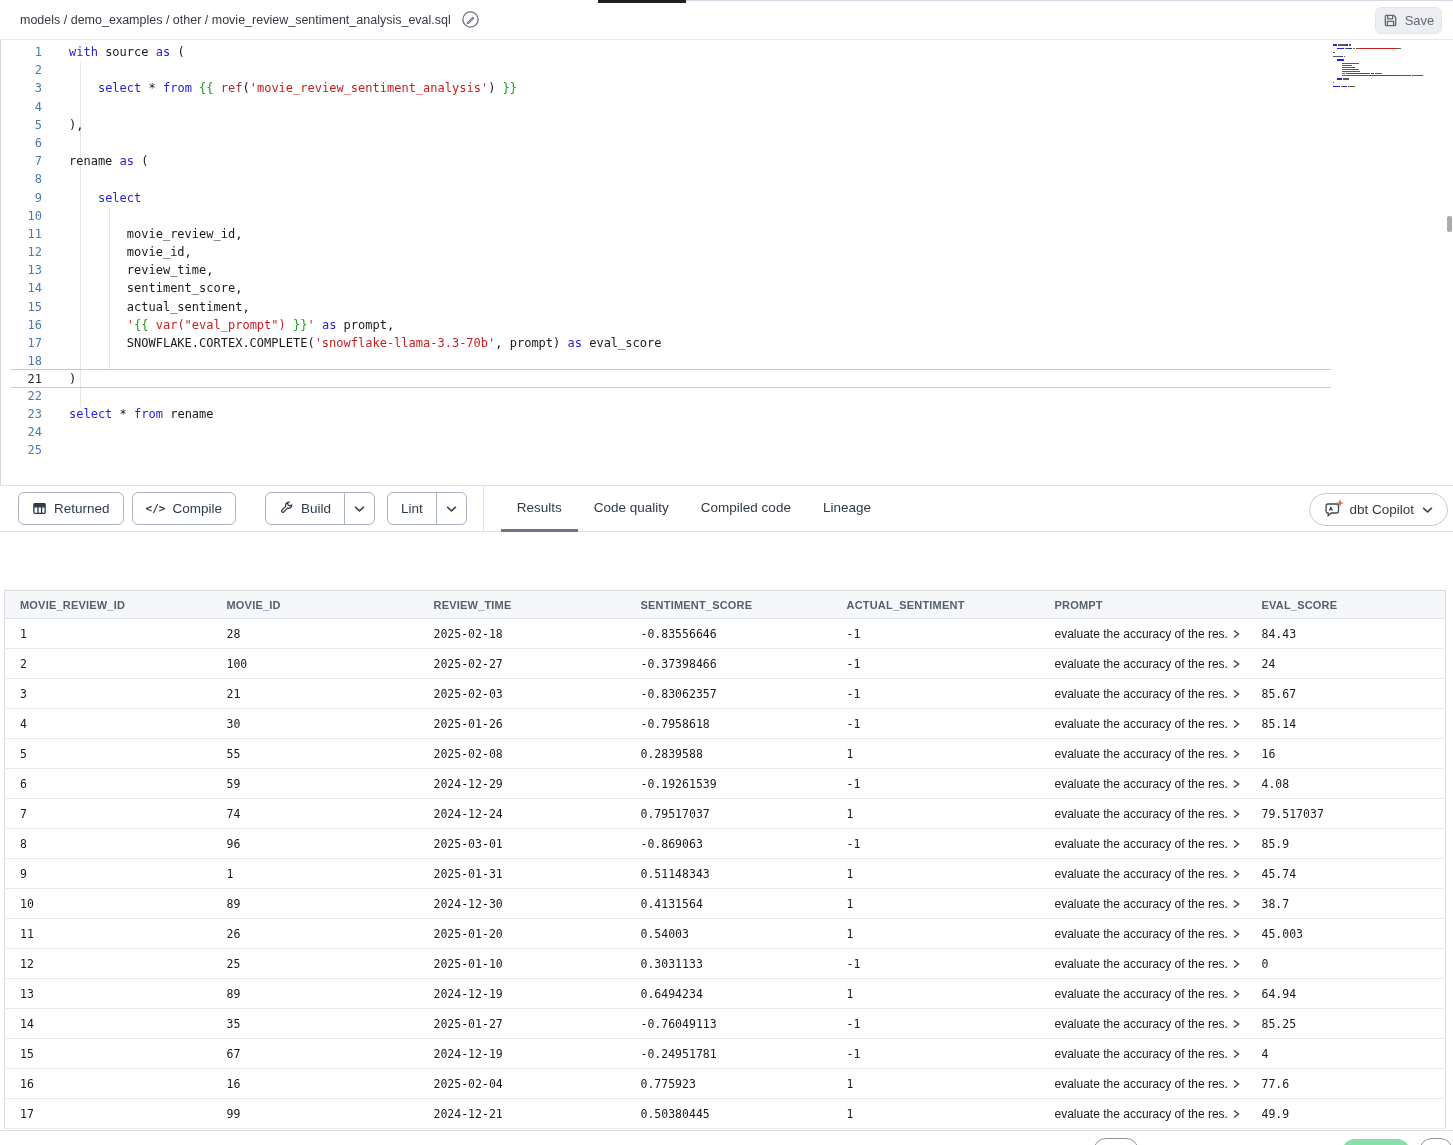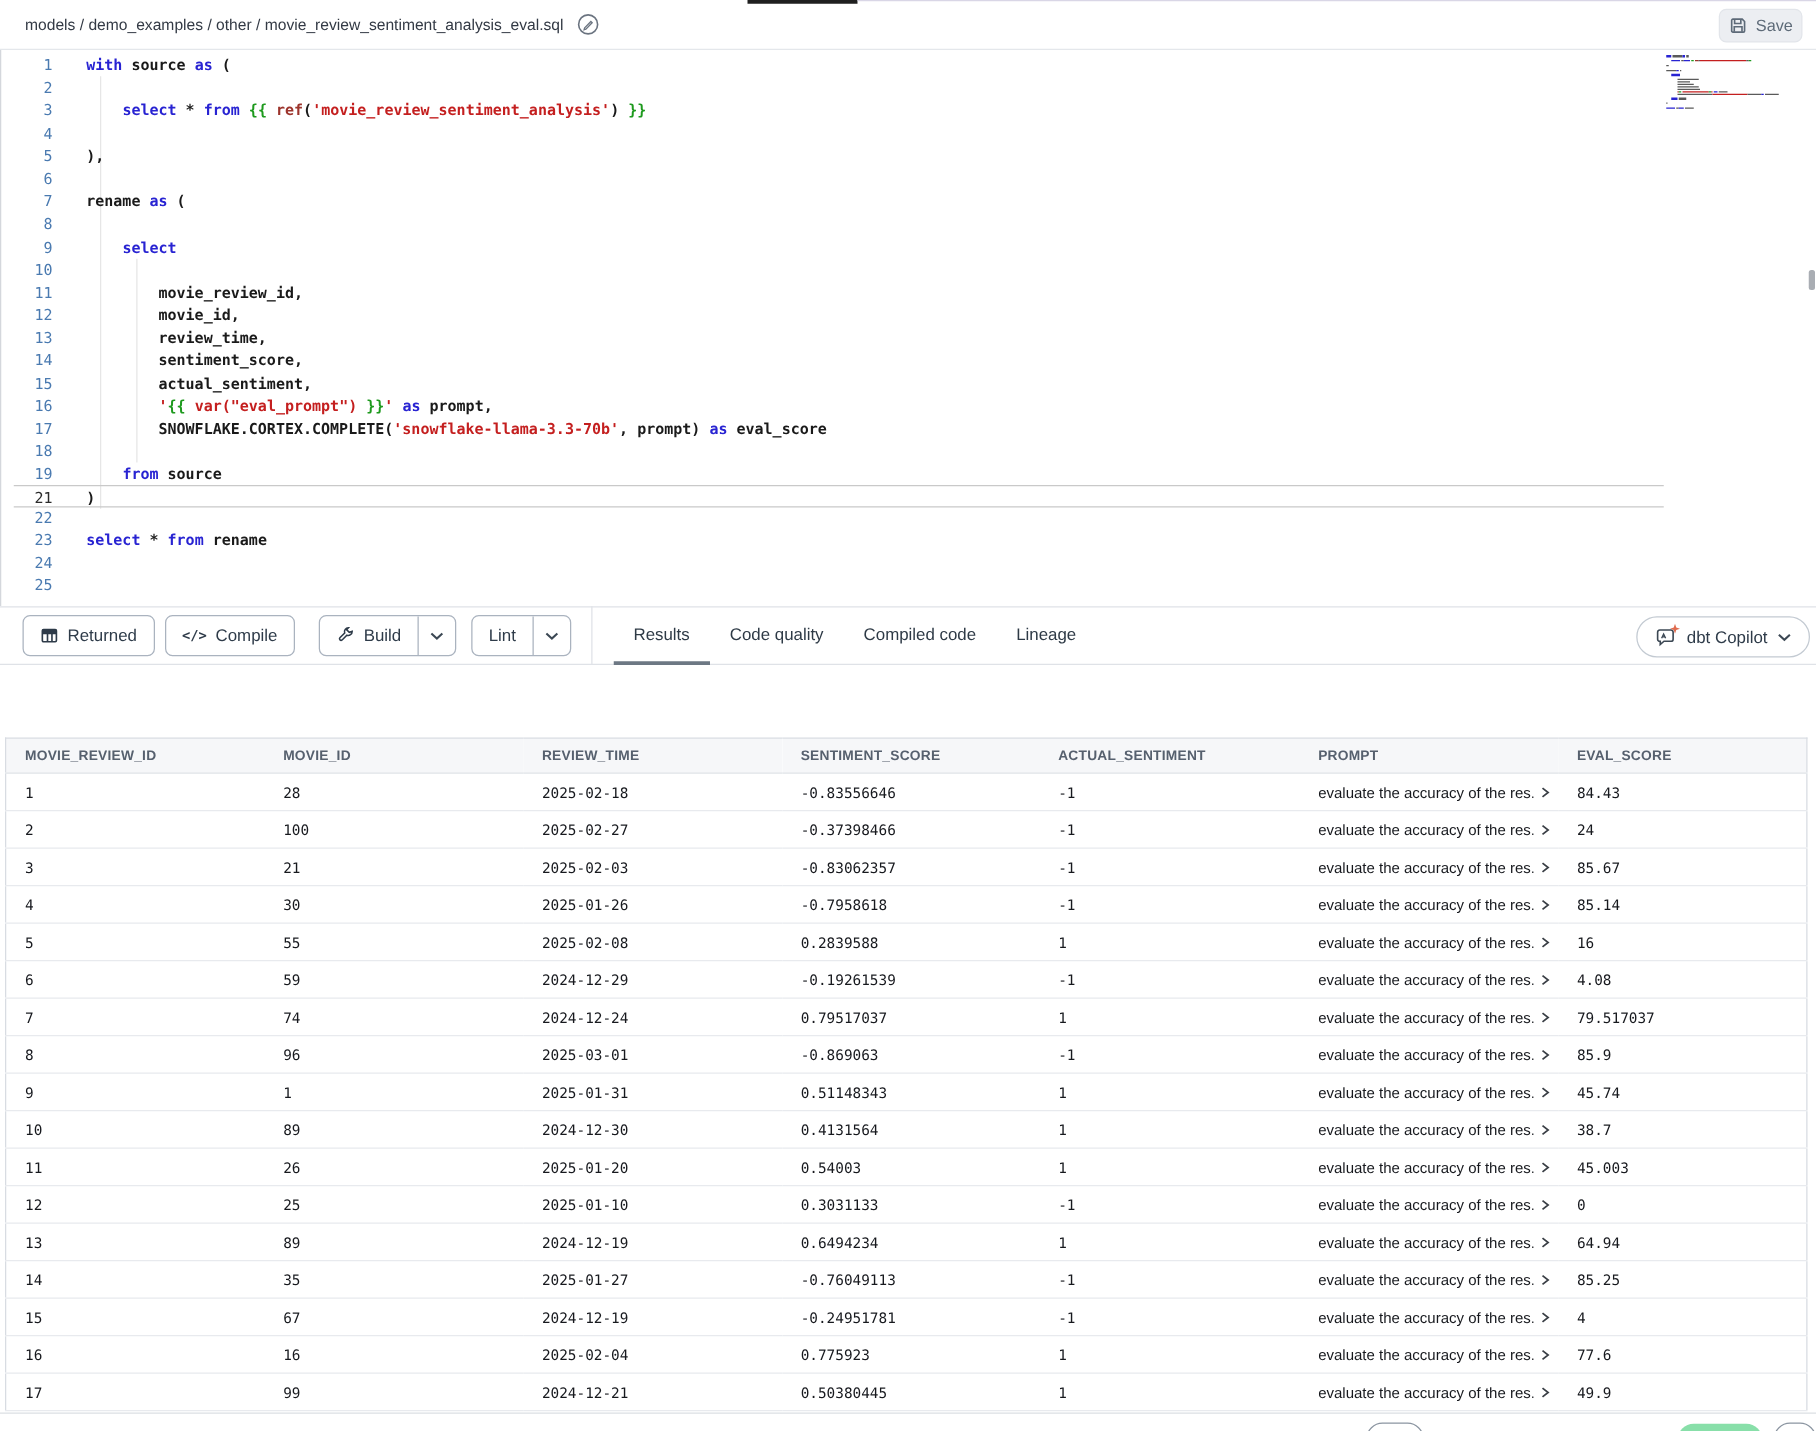--- a/index.html
+++ b/index.html
@@ -22,21 +22,21 @@
 
   
   .editor { position:absolute; top:40px; left:0; width:100%; height:445px; background:#fff;
     border-left:1px solid #d4d7dc; overflow:hidden; }
   .code-lines { position:absolute; top:3px; left:10px; width:1320px; }
   .code-line { display:flex; height:18.2px; line-height:18.2px; width:1320px;
     font-family:"DejaVu Sans Mono", monospace; font-size:12px; white-space:pre; }
   .code-line.active { border-top:1px solid #c9c9c9; border-bottom:1px solid #c9c9c9; margin:-1px 0; }
   .gutter-num { width:31px; text-align:right; color:#4a7ab0; flex:0 0 31px; }
   .code-line.active .gutter-num { color:#2b2b2b; }
-  .code-text { margin-left:27px; color:var(--plain);font-weight:bold; }
+  .code-text { margin-left:27px; color:var(--plain); }
   .tk-k { color:var(--kw); } .tk-s { color:var(--str); } .tk-j { color:var(--jinja); }
   .tk-f { color:var(--func); } .tk-p { color:var(--plain); }
   .indent-guide { position:absolute; width:1px; background:#e6e6e6; }
   .guide-1 { left:79px; top:21px; height:346px; }
   .guide-2 { left:108px; top:167px; height:163px; }
 
   
   .minimap { position:absolute; top:4px; right:8px; width:112px; }
   .mm-line { display:flex; align-items:center; height:1.9px; }
   .mm-seg { height:1.2px; display:inline-block; }
@@ -144,21 +144,20 @@
         <div class="code-line"><span class="gutter-num">9</span><span class="code-text"><span class="tk-p">    </span><span class="tk-k">select</span></span></div>
         <div class="code-line"><span class="gutter-num">10</span><span class="code-text"></span></div>
         <div class="code-line"><span class="gutter-num">11</span><span class="code-text"><span class="tk-p">        movie_review_id,</span></span></div>
         <div class="code-line"><span class="gutter-num">12</span><span class="code-text"><span class="tk-p">        movie_id,</span></span></div>
         <div class="code-line"><span class="gutter-num">13</span><span class="code-text"><span class="tk-p">        review_time,</span></span></div>
         <div class="code-line"><span class="gutter-num">14</span><span class="code-text"><span class="tk-p">        sentiment_score,</span></span></div>
         <div class="code-line"><span class="gutter-num">15</span><span class="code-text"><span class="tk-p">        actual_sentiment,</span></span></div>
         <div class="code-line"><span class="gutter-num">16</span><span class="code-text"><span class="tk-p">        </span><span class="tk-s">'</span><span class="tk-j">{{</span><span class="tk-s"> var("eval_prompt") </span><span class="tk-j">}}</span><span class="tk-s">'</span><span class="tk-p"> </span><span class="tk-k">as</span><span class="tk-p"> prompt,</span></span></div>
         <div class="code-line"><span class="gutter-num">17</span><span class="code-text"><span class="tk-p">        SNOWFLAKE.CORTEX.COMPLETE(</span><span class="tk-s">'snowflake-llama-3.3-70b'</span><span class="tk-p">, prompt) </span><span class="tk-k">as</span><span class="tk-p"> eval_score</span></span></div>
         <div class="code-line"><span class="gutter-num">18</span><span class="code-text"></span></div>
-        <div class="code-line"><span class="gutter-num">19</span><span class="code-text"><span class="tk-p">    </span><span class="tk-k">from</span><span class="tk-p"> source</span></span></div>
         <div class="code-line active"><span class="gutter-num">21</span><span class="code-text"><span class="tk-p">)</span></span></div>
         <div class="code-line"><span class="gutter-num">22</span><span class="code-text"></span></div>
         <div class="code-line"><span class="gutter-num">23</span><span class="code-text"><span class="tk-k">select</span><span class="tk-p"> * </span><span class="tk-k">from</span><span class="tk-p"> rename</span></span></div>
         <div class="code-line"><span class="gutter-num">24</span><span class="code-text"></span></div>
         <div class="code-line"><span class="gutter-num">25</span><span class="code-text"></span></div>
       </div>
     <div class="minimap" id="minimap">
         <div class="mm-line">
           <span class="mm-seg tk-k" style="margin-left: 0px; width: 4.4px;"></span>
           <span class="mm-seg tk-p" style="margin-left: 1.1px; width: 7.7px;"></span>
@@ -262,21 +261,21 @@
           <path d="M2 6.2h12M6.4 6.2v7M10.2 6.2v7"></path>
           <rect x="2" y="2.8" width="12" height="3.4" fill="#2e3b49" stroke="none"></rect>
         </svg>
       </span>
       <span>Returned</span>
     </button>
     <button class="tb-btn" style="margin-left:8px">
       <span class="compile-glyph">&lt;/&gt;</span>
       <span>Compile</span>
     </button>
-    <div class="tb-group" style="margin-left:19px">
+    <div class="tb-group" style="margin-left:29px">
       <div class="main">
         <span>
           <svg width="15" height="15" viewBox="0 0 16 16" fill="none" stroke="#2e3b49" stroke-width="1.3">
             <path d="M13.6 4.4a3.4 3.4 0 0 1-4.5 3.2L5 11.7a1.35 1.35 0 0 1-1.9-1.9l4.1-4.1a3.4 3.4 0 0 1 3.2-4.5l-1.6 1.7 2.3 2.3z"></path>
           </svg>
         </span>
         <span>Build</span>
       </div>
       <div class="caret">
         <span>

